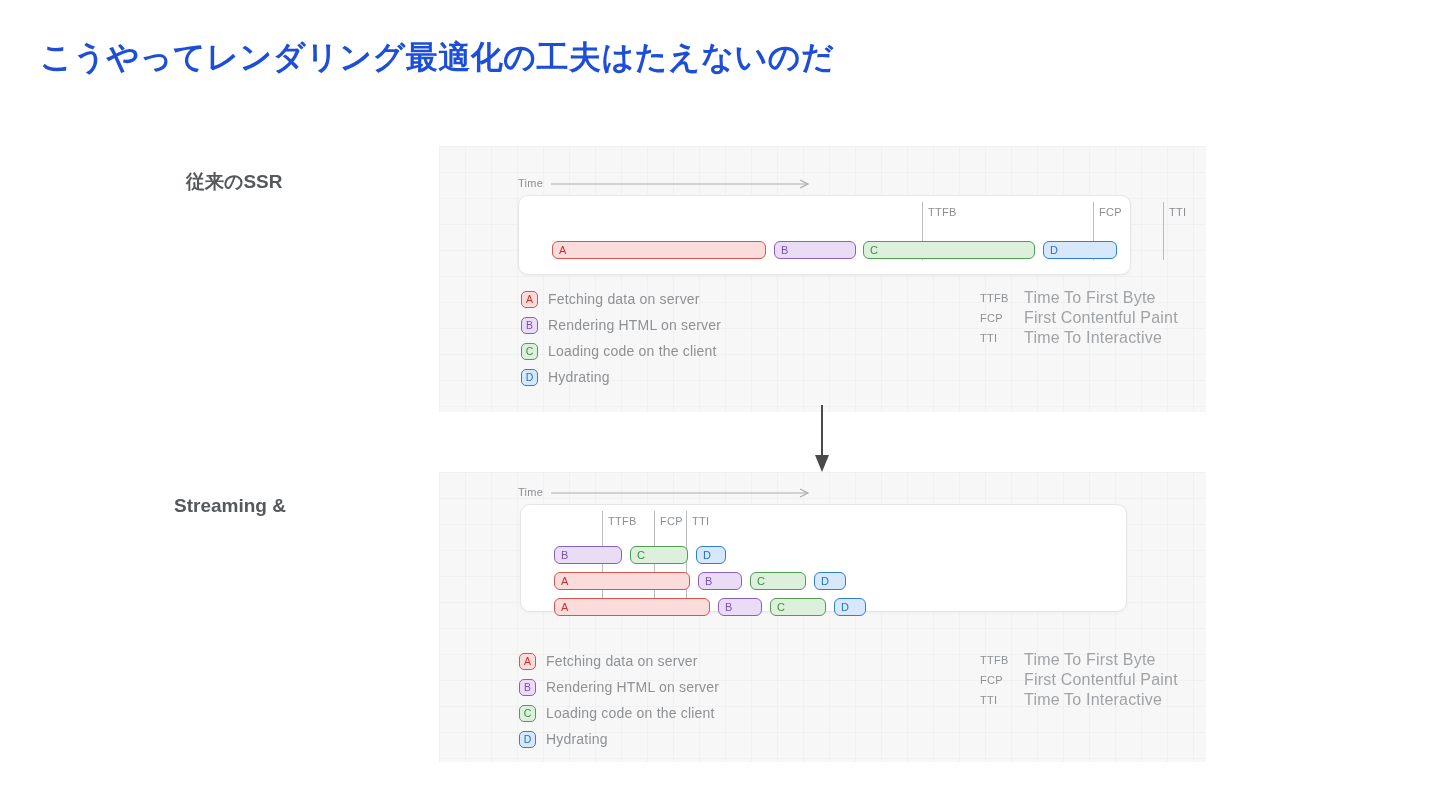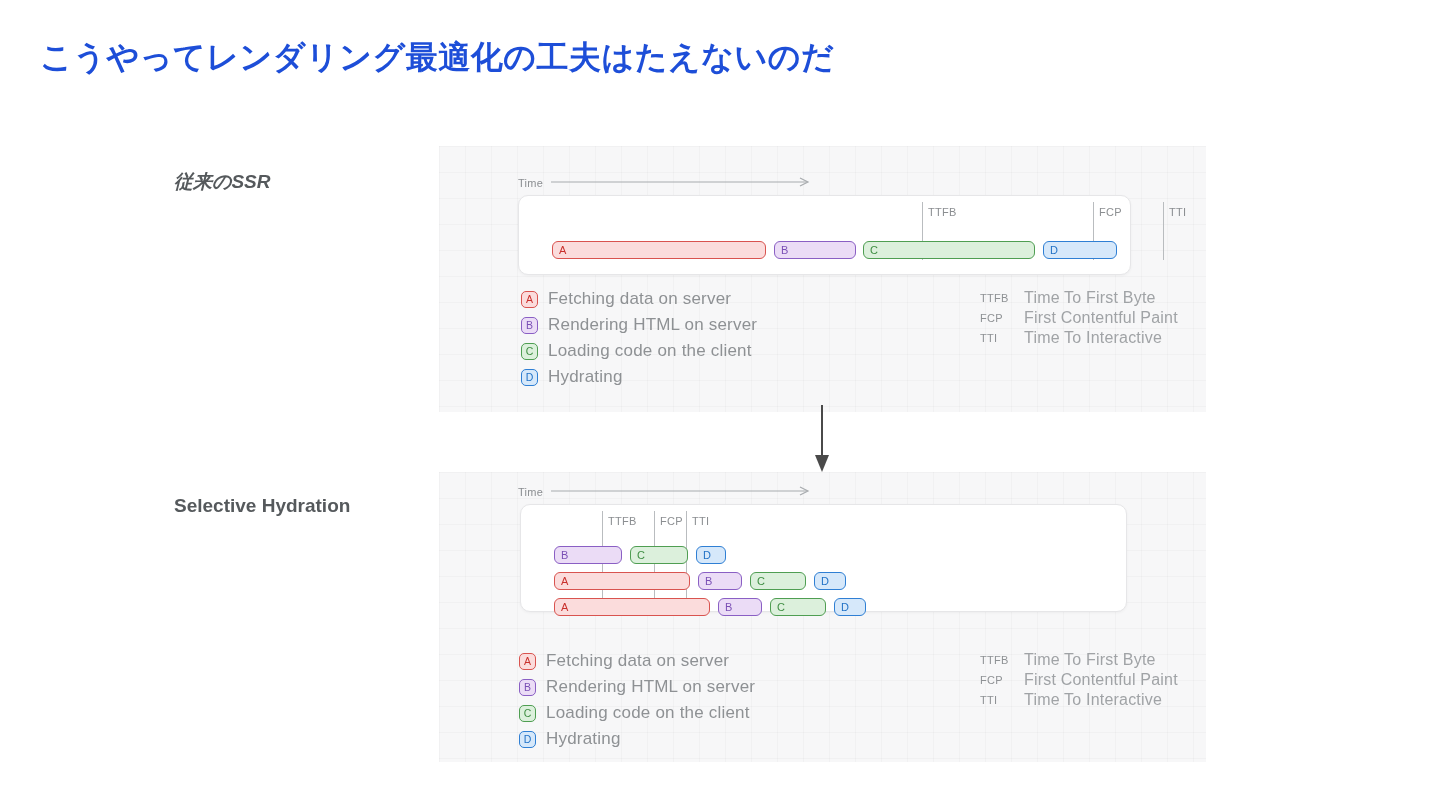--- a/index.html
+++ b/index.html
@@ -29,40 +29,40 @@
   }
 
   
   .section-label {
     position: absolute;
     font-size: 19px;
     font-weight: bold;
     color: #55595c;
     line-height: 44px;
   }
-  #label-ssr   { left: 174px; top: 160px; font-style: italic; }
+  #label-ssr   { left: 186px; top: 160px; }
   #label-stream{ left: 174px; top: 484px; width: 260px; }
 
   
   .panel {
     position: absolute;
     background-color: #f7f7f8;
     background-image:
       linear-gradient(to right, rgba(0,0,0,0.022) 1px, transparent 1px),
       linear-gradient(to bottom, rgba(0,0,0,0.022) 1px, transparent 1px);
     background-size: 26px 26px;
   }
   #panel-top    { left: 439px; top: 146px; width: 767px; height: 266px; }
   #panel-bottom { left: 439px; top: 472px; width: 767px; height: 290px; }
 
   
   .time-axis {
     position: absolute;
     display: flex;
-    align-items: flex-start;
+    align-items: flex-end;
     gap: 8px;
   }
   .time-axis .time-label {
     font-size: 11px;
     color: #8b8e91;
     letter-spacing: .3px;
   }
   .time-axis .time-arrow {
     display: block;
   }
@@ -128,21 +128,21 @@
     justify-content: center;
     font-size: 10.5px;
     margin-right: 10px;
     flex: 0 0 auto;
   }
   .legend-chip.a { background: #fbdcdc; border-color: #d9534f; color: #c9302c; }
   .legend-chip.b { background: #ebdcf6; border-color: #8a5fc4; color: #7a4fb5; }
   .legend-chip.c { background: #dcf0dc; border-color: #4f9e52; color: #3f8e43; }
   .legend-chip.d { background: #d6e8fa; border-color: #2f7fd4; color: #2272c6; }
   .legend-text {
-    font-size: 17px;
+    font-size: 14px;
     color: #8e9194;
     letter-spacing: .2px;
   }
 
   .legend-metrics {
     position: absolute;
   }
   .metric-row {
     display: flex;
     align-items: center;
@@ -171,21 +171,21 @@
   }
 </style>
 </head>
 <body>
 
 <div class="slide-title">こうやってレンダリング最適化の工夫はたえないのだ</div>
 
 <div class="section-label" id="label-ssr">従来のSSR</div>
 
 <div class="section-label" id="label-stream">
-  <div>Selective Hydration</div>
+  <div>Streaming &amp;</div>
 </div>
 
 <div class="panel" id="panel-top">
 
   <div class="time-axis" style="left:79px; top:31px;">
     <span class="time-label">Time</span>
     <svg class="time-arrow" width="264" height="10" viewBox="0 0 264 10">
       <line x1="0" y1="5" x2="256" y2="5" stroke="#a8abae" stroke-width="1.2"></line>
       <polyline points="249,1 257,5 249,9" fill="none" stroke="#a8abae" stroke-width="1.2"></polyline>
     </svg>

